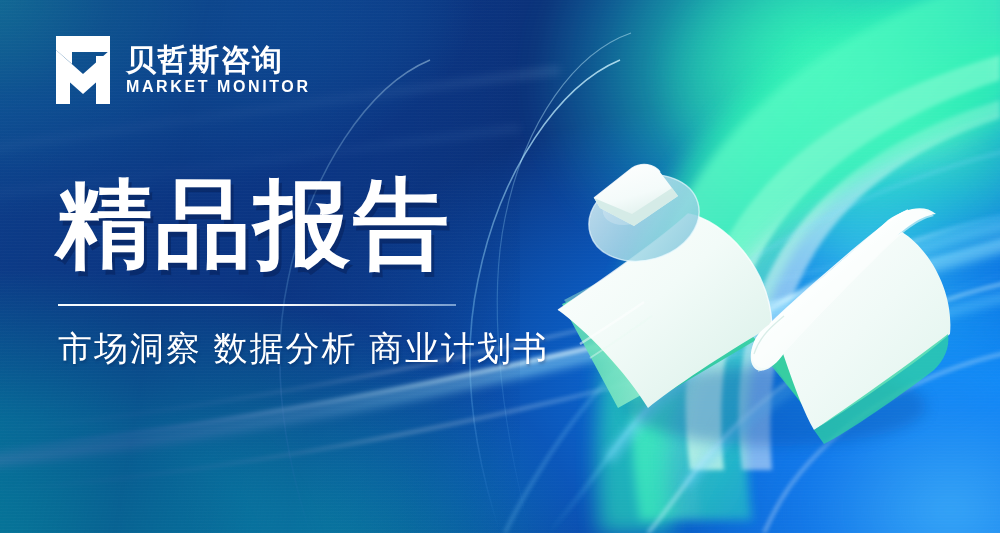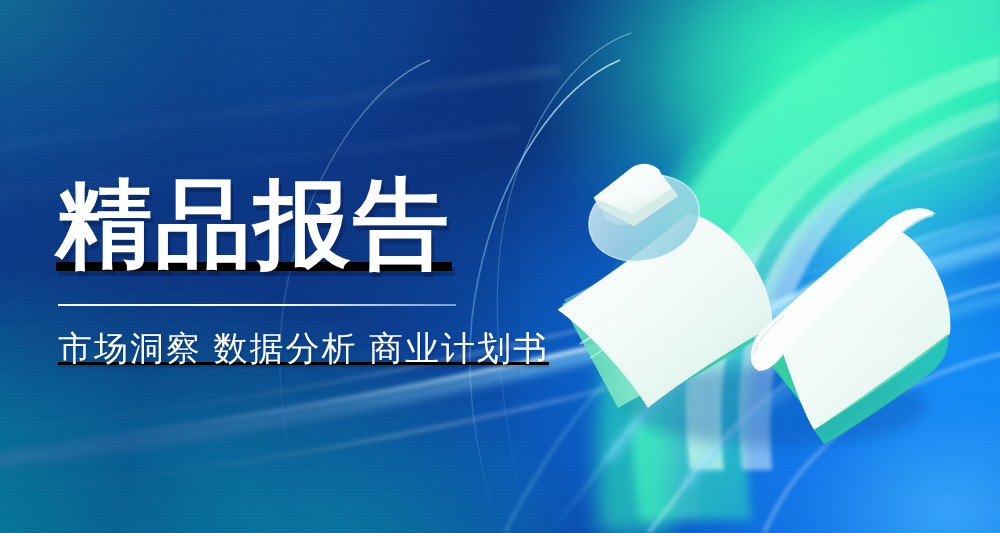--- a/index.html
+++ b/index.html
@@ -84,21 +84,21 @@
     font-size:30px;font-weight:700;color:#ffffff;
     letter-spacing:1.5px;line-height:1.05;white-space:nowrap;
   }
   .logo-en{
     font-size:16px;font-weight:700;color:#ffffff;
     letter-spacing:2.6px;line-height:1.05;white-space:nowrap;
   }
 
   
   .headline{
-    position:absolute;left:56px;top:176px;z-index:20;text-decoration:underline;
+    position:absolute;left:56px;top:176px;z-index:20;
   }
   .title{
     font-size:96px;line-height:1;font-weight:700;color:#ffffff;
     letter-spacing:3px;white-space:nowrap;
     text-shadow:3px 5px 0 rgba(5,26,75,.40);
     margin:0;
   }
   .divider{
     width:398px;height:2px;margin:32px 0 0 2px;
     background:linear-gradient(90deg,#f4fbff 0%,#ffffff 55%,rgba(205,232,255,.55) 100%);
@@ -306,20 +306,38 @@
       <g opacity=".85">
         <path d="M24,186 C46,172 68,158 88,144" stroke="#ffffff" stroke-width="2.4" fill="none" opacity=".6"></path>
         <path d="M34,200 C56,186 76,172 96,158" stroke="#e9fbf4" stroke-width="1.8" fill="none" opacity=".5"></path>
       </g>
 
       <path d="M258,272 C288,252 356,204 392,176 C394,190 388,202 378,212
                C344,238 292,274 268,286 Z" fill="#2fd3a4" opacity=".75"></path>
     </svg>
   </div>
 
+  <div class="logo">
+    <svg class="logo-mark" viewBox="0 0 58 72">
+
+      <path d="M2,2 H56 V18 H18 V30 L2,16 Z" fill="#ffffff"></path>
+
+      <path d="M42,22 H56 V70 H42 Z" fill="#ffffff"></path>
+
+      <path d="M2,22 L16,34 V70 H2 Z" fill="#ffffff"></path>
+
+      <path d="M2,16 L29,40 L56,16 V36 L29,60 L2,36 Z" fill="#ffffff"></path>
+
+      <path d="M20,46 L38,46 L38,70 L20,70 Z" fill="#ffffff" opacity="0"></path>
+    </svg>
+    <div class="logo-text">
+      <div class="logo-cn">贝哲斯咨询</div>
+      <div class="logo-en">MARKET MONITOR</div>
+    </div>
+  </div>
 
   <div class="headline">
     <h1 class="title">精品报告</h1>
     <div class="divider"></div>
     <div class="subtitle">市场洞察 数据分析 商业计划书</div>
   </div>
 
 </div>
 
 </body></html>

